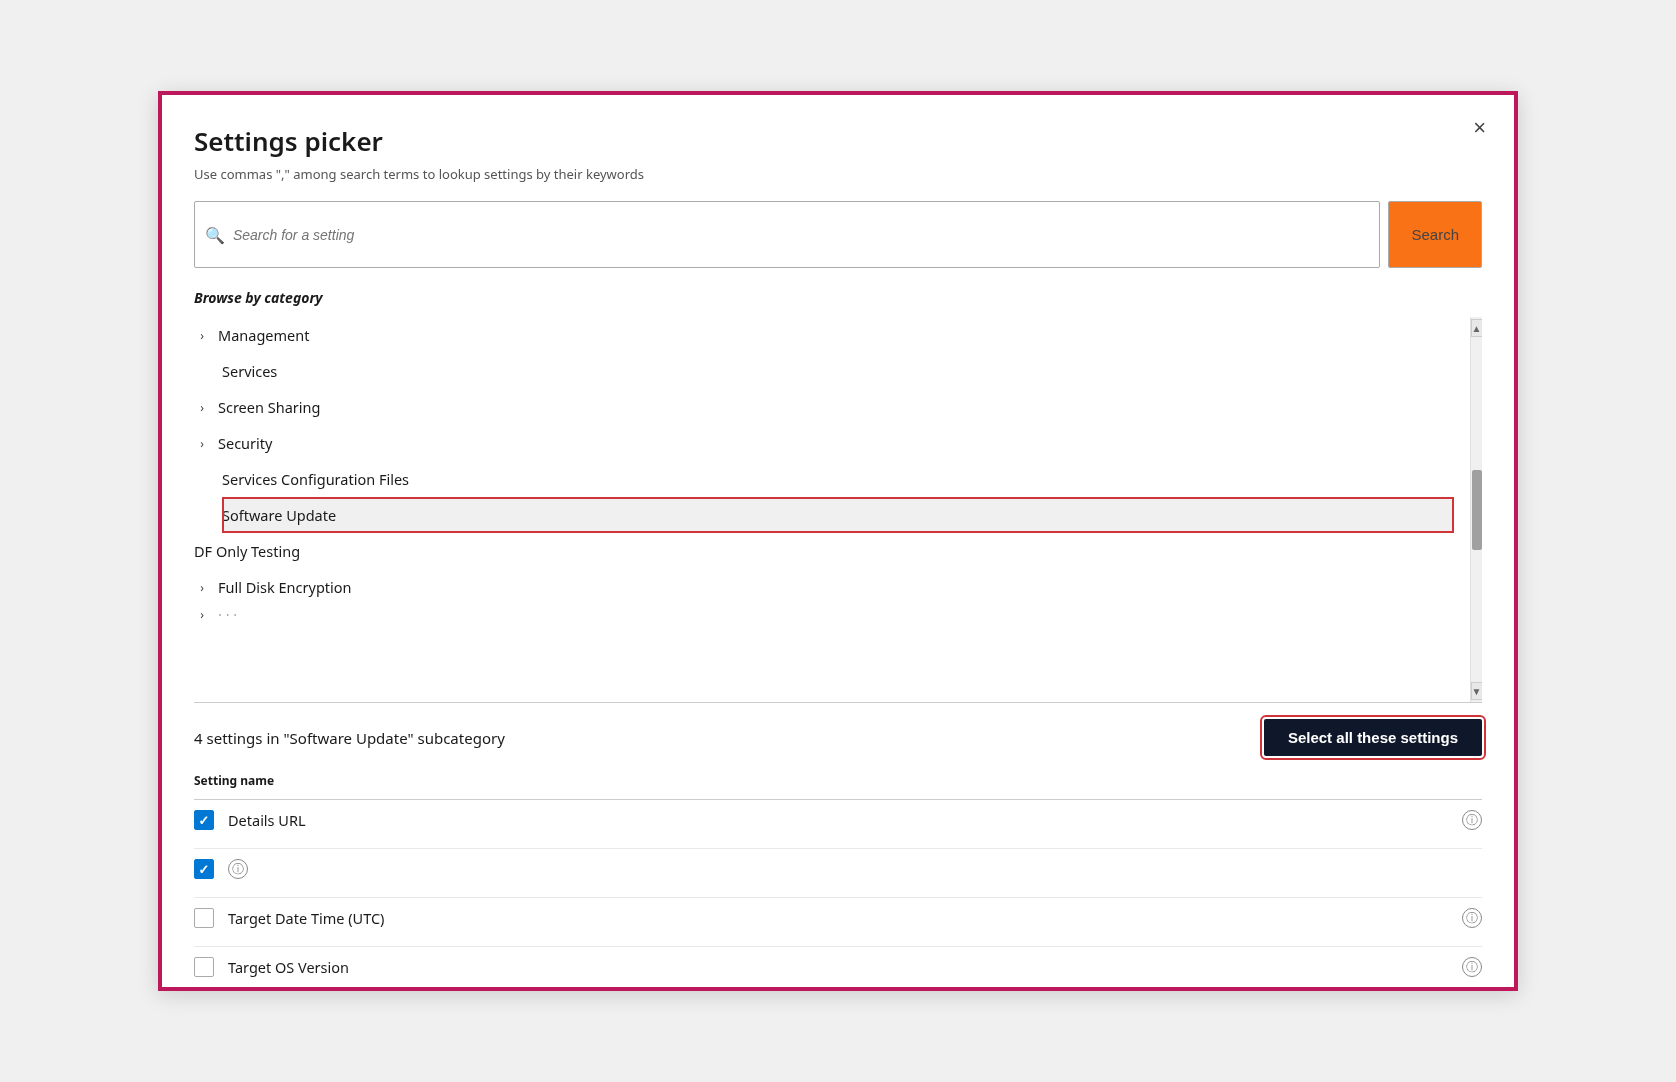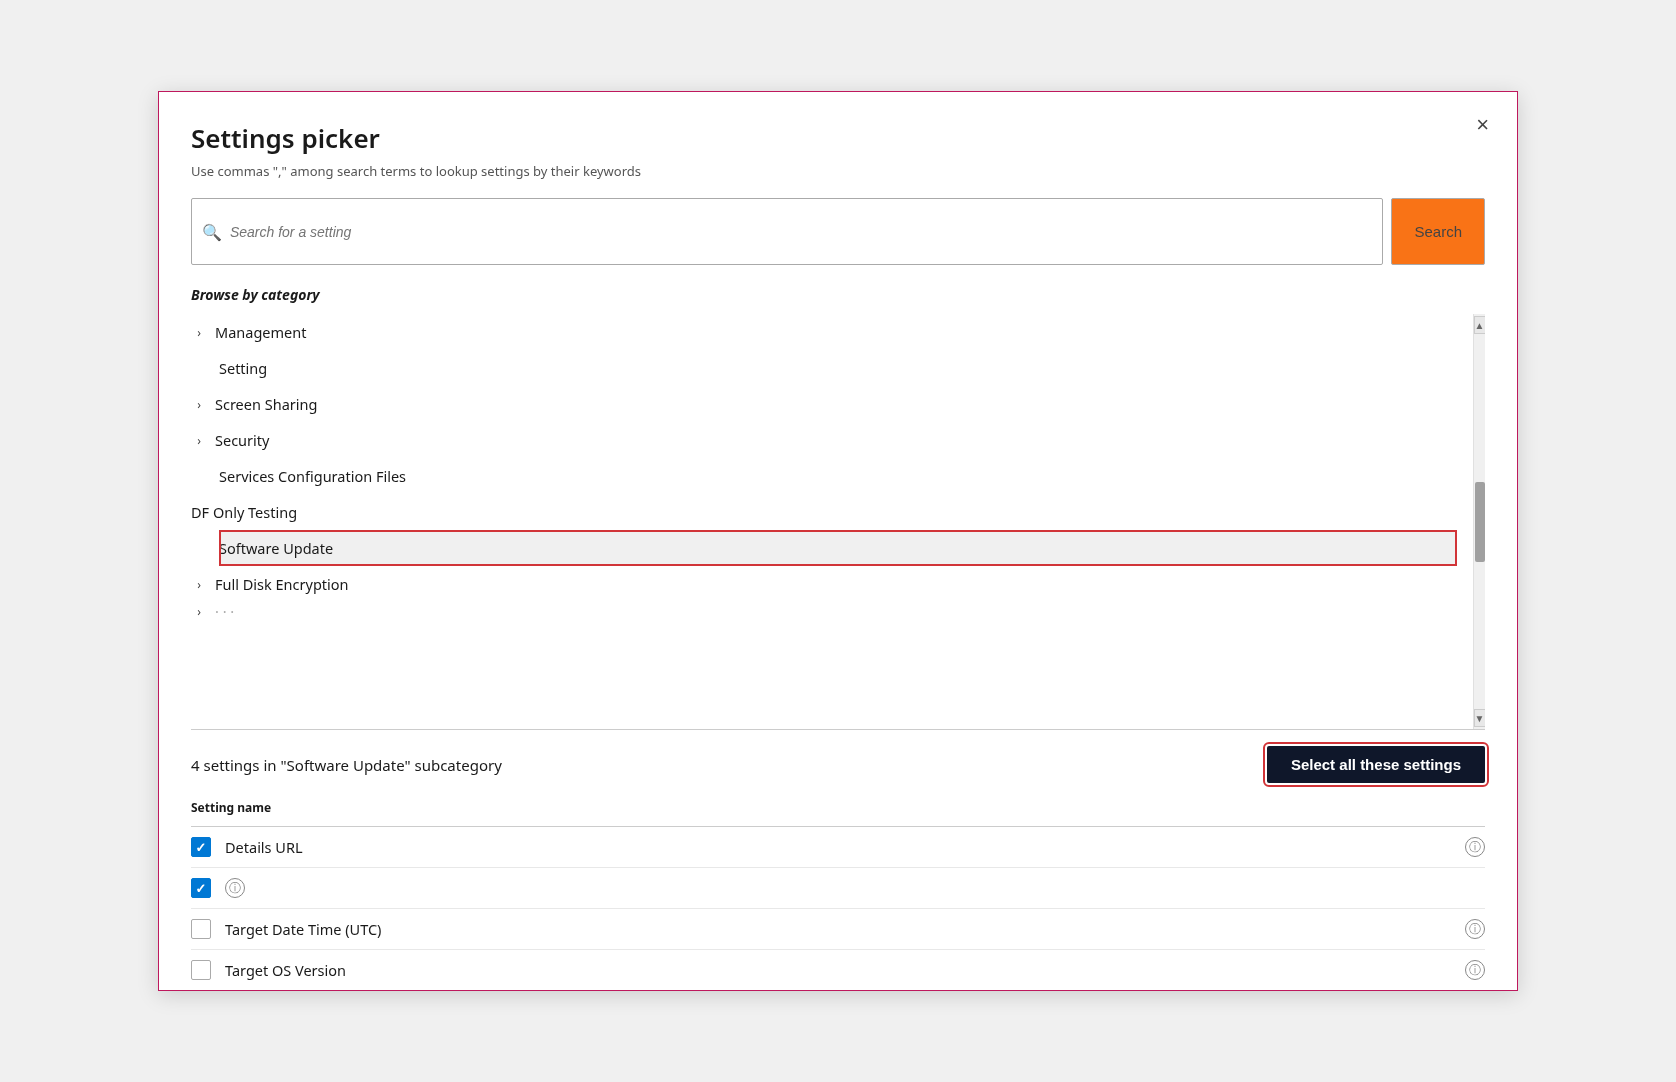--- a/index.html
+++ b/index.html
@@ -9,21 +9,21 @@
       display: flex;
       justify-content: center;
       align-items: center;
       min-height: 100vh;
       background: #f0f0f0;
     }
     .dialog {
       background: #fff;
       width: 1360px;
       min-height: 900px;
-      border: 1px solid #be185d;
+      border: 4px solid #be185d;
       box-shadow: 0 4px 20px rgba(0,0,0,0.15);
       padding: 28px 32px 0 32px;
       position: relative;
       display: flex;
       flex-direction: column;
     }
     .dialog-title {
       font-size: 26px;
       font-weight: 600;
       color: #1a1a1a;
@@ -188,21 +188,21 @@
     }
     .settings-col-header {
       font-size: 12px;
       font-weight: 700;
       color: #1a1a1a;
       margin-bottom: 10px;
     }
     .settings-list {
       display: flex;
       flex-direction: column;
-      gap: 0;
+      gap: 8px;
     }
     .setting-row {
       display: flex;
       align-items: center;
       padding: 10px 0;
       border-top: 1px solid #e8e8e8;
     }
     .setting-row:first-child {
       border-top: 1.5px solid #ccc;
     }
@@ -275,43 +275,43 @@
 
   <div class="category-list-container">
     <div class="category-list">
 
       <div class="cat-item">
         <span class="chevron">›</span>
         <span>Management</span>
       </div>
 
       <div class="cat-item cat-indent">
-        <span>Setting</span>
+        <span>Services</span>
       </div>
 
       <div class="cat-item">
         <span class="chevron">›</span>
         <span>Screen Sharing</span>
       </div>
 
       <div class="cat-item">
         <span class="chevron">›</span>
         <span>Security</span>
       </div>
 
       <div class="cat-item cat-indent">
         <span>Services Configuration Files</span>
       </div>
 
-      <div class="cat-item">
-        <span>DF Only Testing</span>
-      </div>
-
       <div class="cat-item cat-indent selected highlighted" style="outline: 2px solid #d13438; outline-offset: -2px;">
         <span>Software Update</span>
+      </div>
+
+      <div class="cat-item">
+        <span>DF Only Testing</span>
       </div>
 
       <div class="cat-item">
         <span class="chevron">›</span>
         <span>Full Disk Encryption</span>
       </div>
 
       <div class="cat-item" style="overflow:hidden; max-height:18px;">
         <span class="chevron">›</span>
         <span style="color:#aaa;">· · ·</span>

